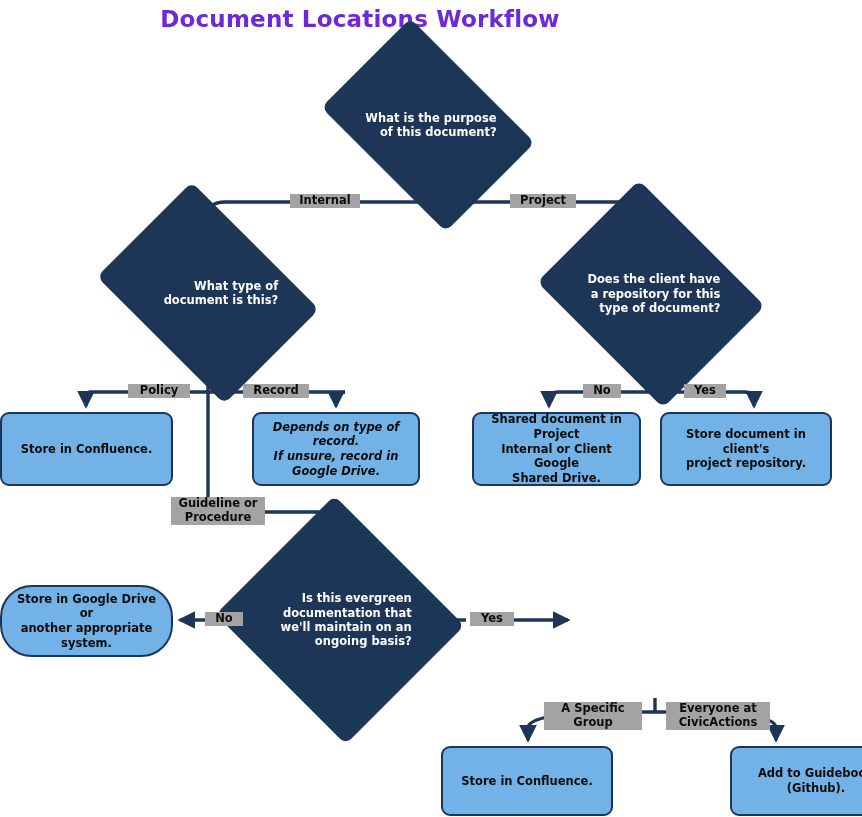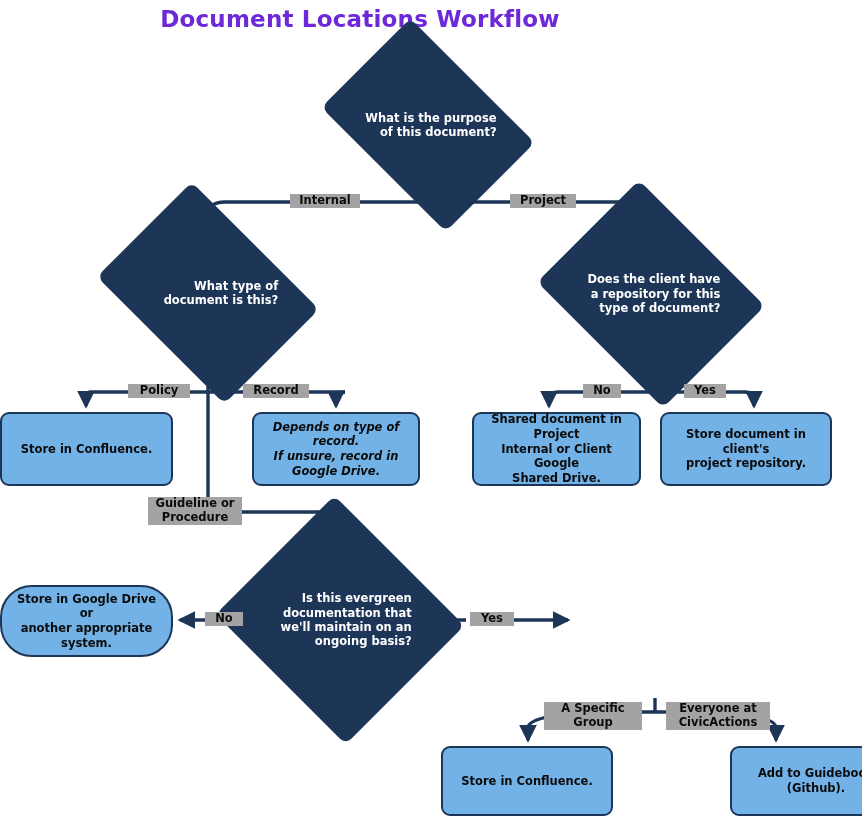--- a/index.html
+++ b/index.html
@@ -226,21 +226,21 @@
     <div class="ptext">
       <div>Add to Guidebook (Github).</div>
     </div>
   </div>
 
   <div class="elabel" style="left:290px; top:194px; width:64px;">Internal</div>
   <div class="elabel" style="left:510px; top:194px; width:60px;">Project</div>
 
   <div class="elabel" style="left:128px; top:384px; width:56px;">Policy</div>
   <div class="elabel" style="left:243px; top:384px; width:60px;">Record</div>
-  <div class="elabel" style="left:148px; top:497px; width:88px;">Guideline or
+  <div class="elabel" style="left:171px; top:497px; width:88px;">Guideline or
 Procedure</div>
 
   <div class="elabel" style="left:583px; top:384px; width:32px;">No</div>
   <div class="elabel" style="left:684px; top:384px; width:36px;">Yes</div>
 
   <div class="elabel" style="left:205px; top:612px; width:32px;">No</div>
   <div class="elabel" style="left:470px; top:612px; width:38px;">Yes</div>
 
   <div class="elabel" style="left:544px; top:702px; width:92px;">A Specific
 Group</div>

